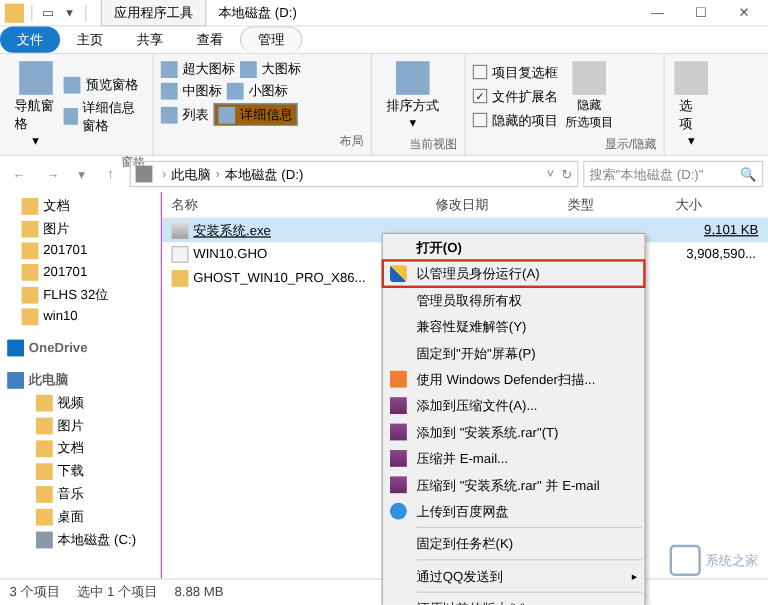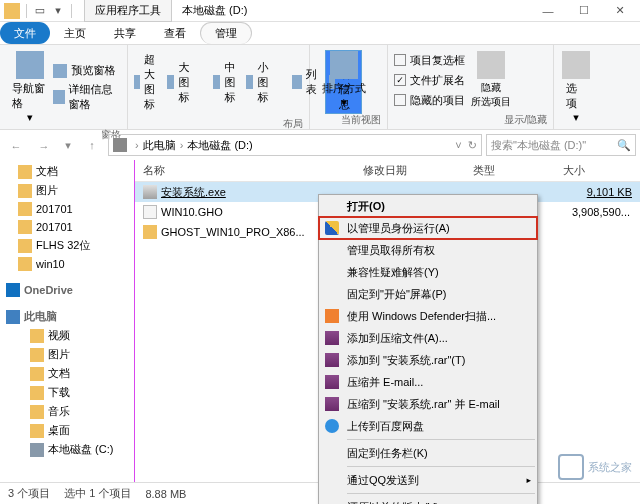--- a/index.html
+++ b/index.html
@@ -18,21 +18,21 @@
 .menubar .mtab { border: 1px solid #ccc; border-bottom: none; background: #f9f9f9; }
 .ribbon { height: 85px; background: #f5f6f7; border-bottom: 1px solid #ddd; display: flex; }
 .rgroup { border-right: 1px solid #ddd; padding: 4px 6px; display: flex; flex-direction: column; justify-content: space-between; }
 .rgroup .glabel { text-align: right; color: #666; font-size: 10px; margin-top: 2px; }
 .rgroup .gbody { flex: 1; display: flex; }
 .bigbtn { display: flex; flex-direction: column; align-items: center; padding: 2px 6px; }
 .bigbtn .bicon { width: 28px; height: 28px; background: #88aacc; margin-bottom: 2px; }
 .smallrow { display: flex; align-items: center; margin: 1px 0; }
 .smallrow .sicon { width: 14px; height: 14px; background: #88aacc; margin-right: 4px; }
 .chk { width: 12px; height: 12px; border: 1px solid #888; margin-right: 4px; display: inline-flex; align-items: center; justify-content: center; font-size: 9px; }
-.highlight { border: 1px solid #5aa0d8; background: #3b82f6; padding: 1px 3px; }
+.highlight { border: 1px solid #5aa0d8; background: #a16207; padding: 1px 3px; }
 .addrbar { height: 30px; display: flex; align-items: center; padding: 2px 4px; gap: 4px; }
 .navbtn { width: 24px; height: 24px; border-radius: 2px; display: flex; align-items: center; justify-content: center; color: #888; border: none; background: transparent; }
 .addrbox { flex: 1; height: 22px; border: 1px solid #ccc; display: flex; align-items: center; padding: 0 4px; }
 .addrbox .aicon { width: 14px; height: 14px; background: #888; margin-right: 4px; }
 .addrbox .acar { margin: 0 4px; color: #888; }
 .searchbox { width: 150px; height: 22px; border: 1px solid #ccc; display: flex; align-items: center; padding: 0 4px; color: #888; }
 .content { display: flex; height: 322px; }
 .tree { width: 135px; border-right: 1px solid #d946ef; overflow: hidden; padding: 2px 0; }
 .treeitem { display: flex; align-items: center; padding: 2px 2px 2px 18px; }
 .treeitem.quick { padding-left: 6px; font-weight: bold; color: #666; }
@@ -105,21 +105,21 @@
           </div>
         <div class="smallrow">
             <div class="sicon"></div>
             <span>详细信息窗格</span>
           </div>
       </div>
     </div>
     <div class="glabel">窗格</div>
   </div>
   <div class="rgroup" style="width:182px">
-    <div class="gbody" style="flex-direction:row;gap:17px">
+    <div class="gbody" style="flex-direction:column;gap:1px">
       <div style="display:flex;gap:4px">
         <div class="smallrow">
             <div class="sicon"></div>
             <span>超大图标</span>
           </div>
         <div class="smallrow">
             <div class="sicon"></div>
             <span>大图标</span>
           </div>
       </div>

